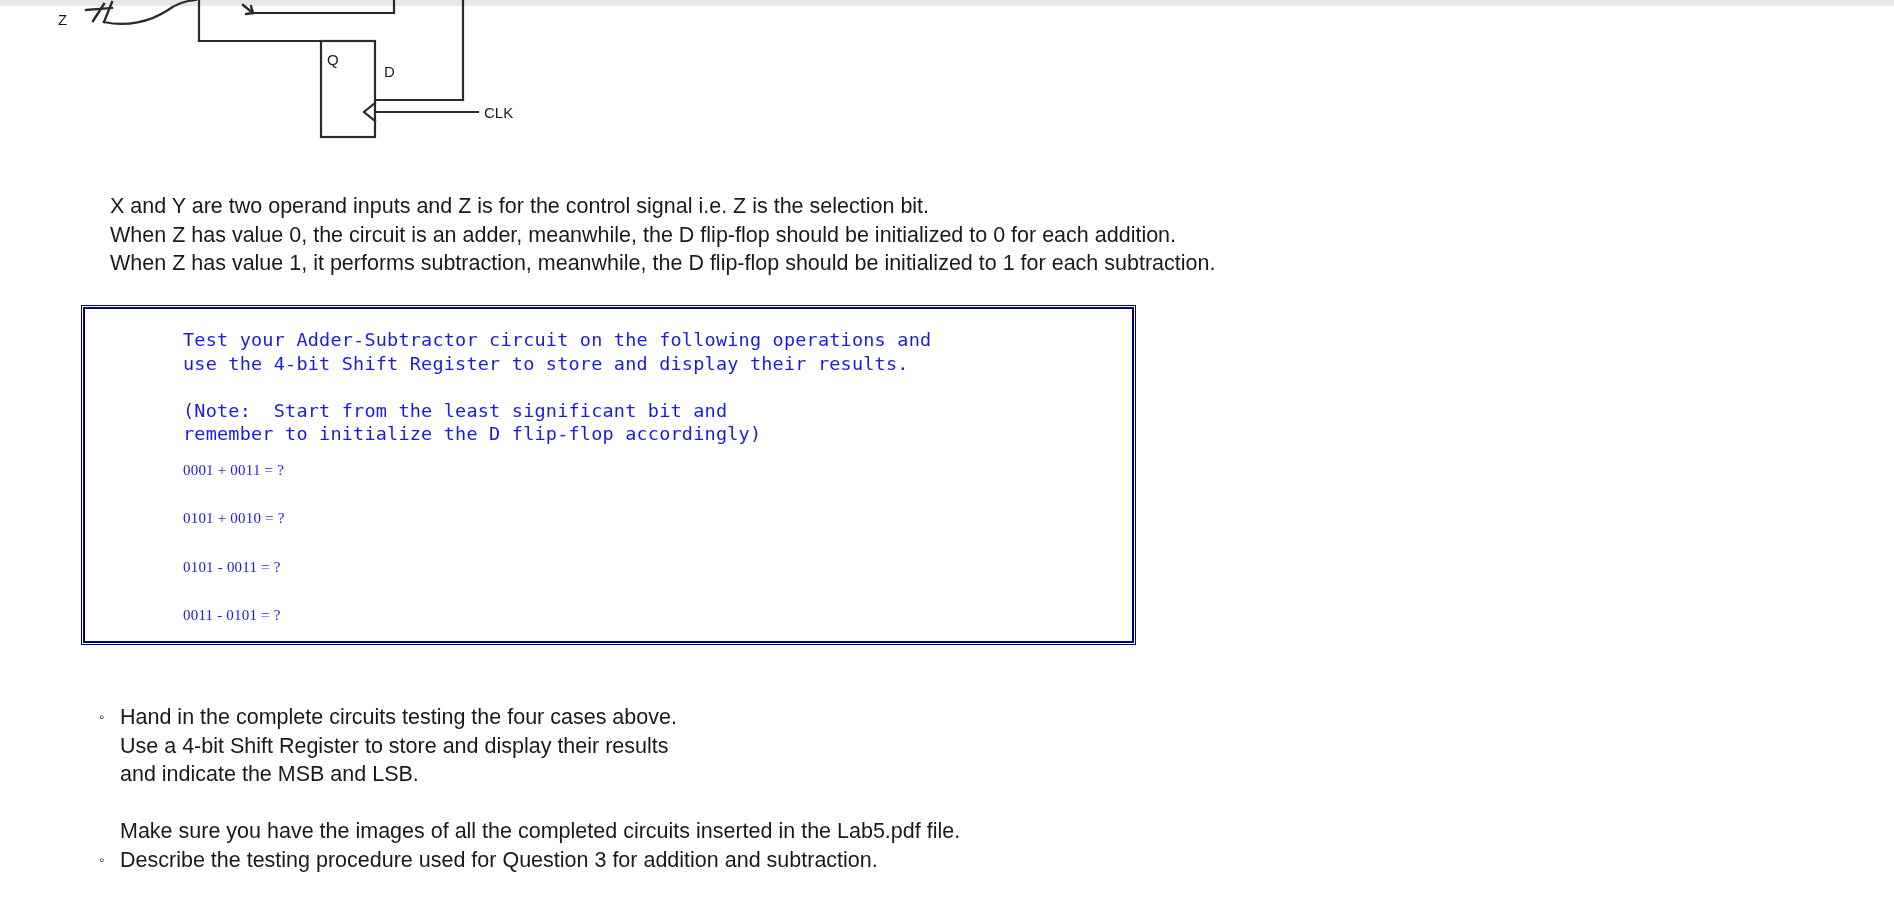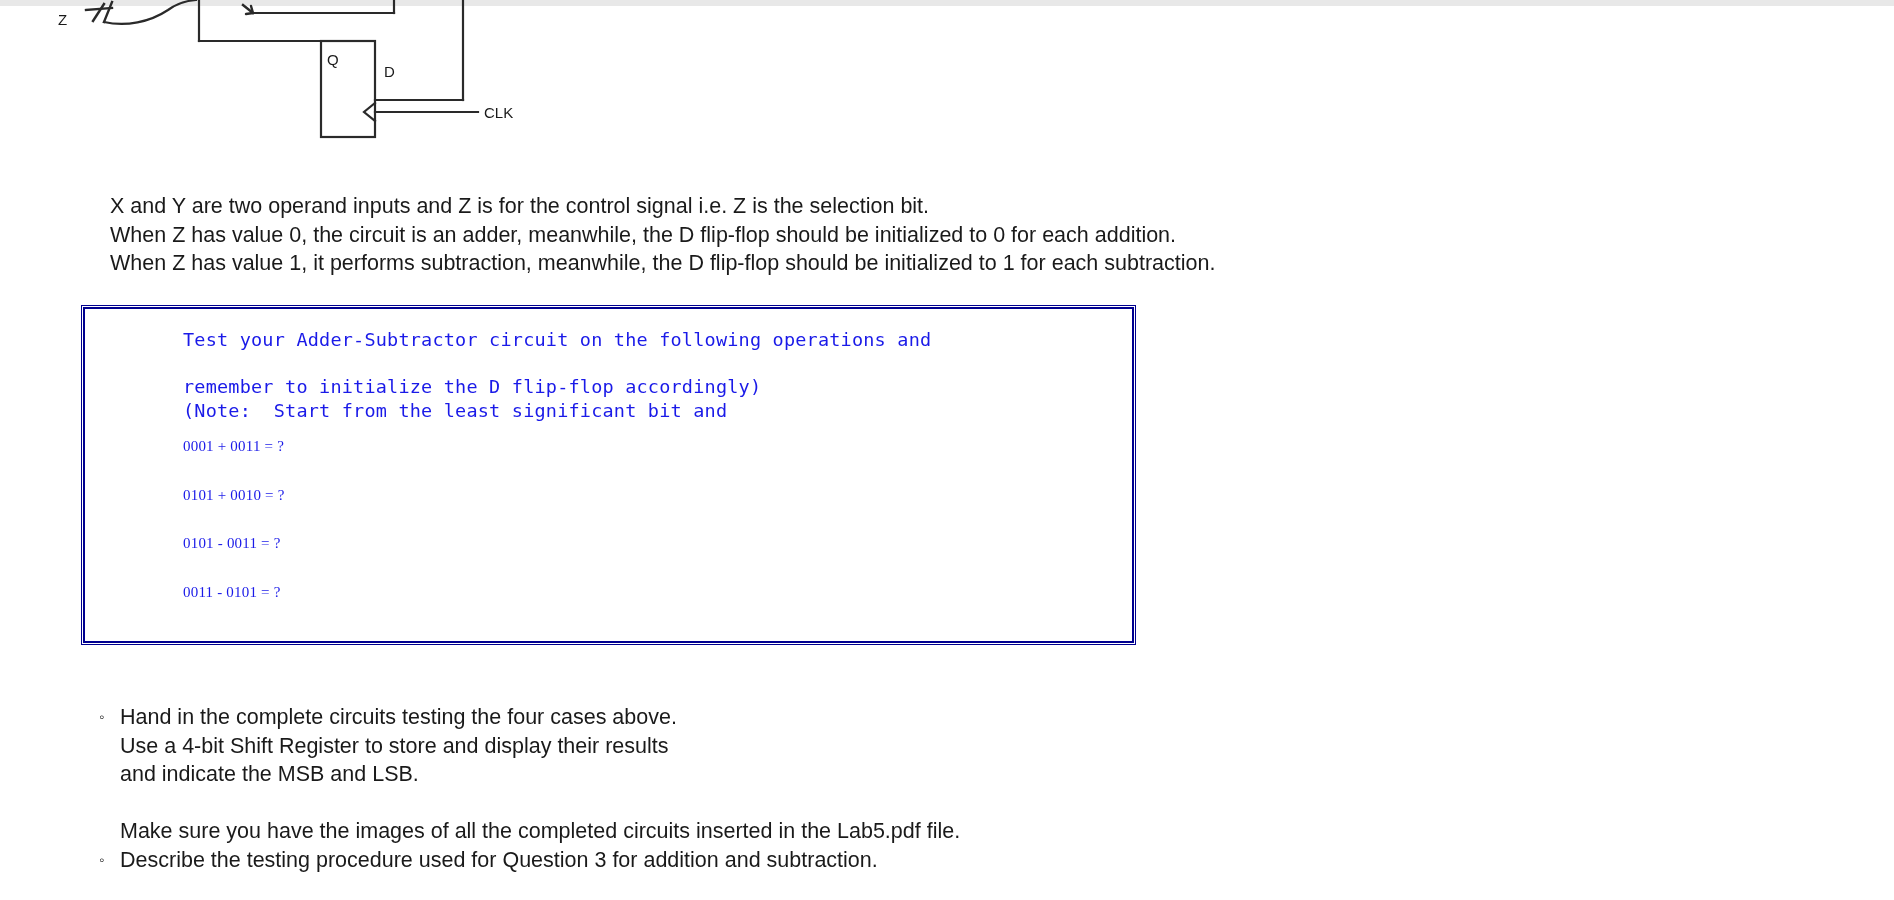--- a/index.html
+++ b/index.html
@@ -172,23 +172,24 @@
 
 <div class="para-block">
   <div class="para-line">X and Y are two operand inputs and Z is for the control signal i.e. Z is the selection bit.</div>
   <div class="para-line">When Z has value 0, the circuit is an adder, meanwhile, the D flip-flop should be initialized to 0 for each addition.</div>
   <div class="para-line">When Z has value 1, it performs subtraction, meanwhile, the D flip-flop should be initialized to 1 for each subtraction.</div>
 </div>
 
 <div class="blue-box">
   <div class="blue-inner">
     <div class="mono-line">Test your Adder-Subtractor circuit on the following operations and</div>
+    <div class="mono-line">use the 4-bit Shift Register to store and display their results.</div>
     <div class="mono-gap"></div>
+    <div class="mono-line">(Note:  Start from the least significant bit and</div>
     <div class="mono-line">remember to initialize the D flip-flop accordingly)</div>
-    <div class="mono-line">(Note:  Start from the least significant bit and</div>
     <div class="op-line">0001 + 0011 = ?</div>
     <div class="op-line">0101 + 0010 = ?</div>
     <div class="op-line">0101 - 0011 = ?</div>
     <div class="op-line">0011 - 0101 = ?</div>
   </div>
 </div>
 
 <div class="handin">
   <ul class="handin-list">
     <li class="handin-item">

